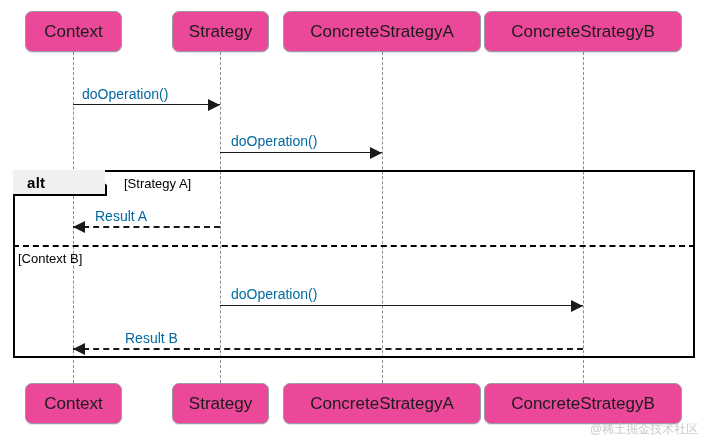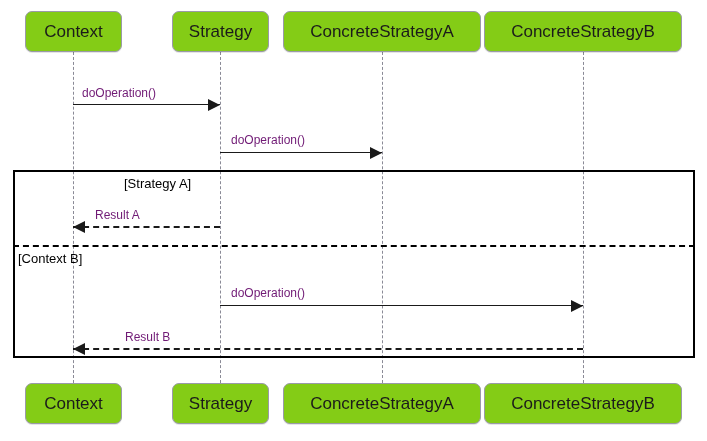--- a/index.html
+++ b/index.html
@@ -14,21 +14,21 @@
     position: relative;
     width: 707px;
     height: 441px;
     background: #ffffff;
     overflow: hidden;
   }
   
   .participant {
     position: absolute;
     box-sizing: border-box;
-    background: #84cc16;
+    background: #ec4899;
     border: 1px solid #9a9aa8;
     border-radius: 7px;
     color: #1b1b1b;
     font-size: 17px;
     line-height: 1;
     display: flex;
     align-items: center;
     justify-content: center;
     white-space: nowrap;
     box-shadow: 0 1px 0 rgba(0,0,0,0.10);
@@ -104,22 +104,22 @@
     border-bottom: 6px solid transparent;
     border-left: 12px solid #1a1a1a;
   }
   .arrowhead.left {
     border-top: 6px solid transparent;
     border-bottom: 6px solid transparent;
     border-right: 12px solid #1a1a1a;
   }
   .msg-label {
     position: absolute;
-    font-size: 12px;
-    color: #701a75;
+    font-size: 14px;
+    color: #0369a1;
     white-space: nowrap;
   }
   
   .watermark {
     position: absolute;
     font-size: 12px;
     color: #c9c9cf;
     white-space: nowrap;
     user-select: none;
   }
@@ -146,20 +146,24 @@
       <div class="participant" style="left: 283px; top: 11px; width: 198px; height: 41px;">
         <span>ConcreteStrategyA</span>
       </div>
       <div class="participant" style="left: 484px; top: 11px; width: 198px; height: 41px;">
         <span>ConcreteStrategyB</span>
       </div>
     </div>
 
   <div class="frag-frame" id="alt-frame" style="left: 13px; top: 170px; width: 682px; height: 188px;"></div>
 
+  <div class="frag-tab" id="alt-tab" style="left: 13px; top: 170px; width: 92px; height: 24px;">
+    <span class="frag-tab-shape"></span>
+    <span class="frag-tab-label">alt</span>
+  </div>
 
   <div class="frag-divider" id="alt-divider" style="left: 13px; top: 245px; width: 682px;"></div>
 
   <div class="guard" id="guard-0" style="left: 124px; top: 176px;">[Strategy A]</div>
 
   <div class="guard" id="guard-1" style="left: 18px; top: 251px;">[Context B]</div>
 
   <div id="messages-layer">
       <div class="msg-line solid" style="left: 73px; top: 104px; width: 147px;"></div>
       <div class="arrowhead right" style="top: 99px; left: 208px;"></div>
@@ -186,14 +190,15 @@
         <span>Strategy</span>
       </div>
       <div class="participant" style="left: 283px; top: 383px; width: 198px; height: 41px;">
         <span>ConcreteStrategyA</span>
       </div>
       <div class="participant" style="left: 484px; top: 383px; width: 198px; height: 41px;">
         <span>ConcreteStrategyB</span>
       </div>
     </div>
 
+  <div class="watermark" id="watermark" style="left: 590px; top: 421px;">@稀土掘金技术社区</div>
 
 </div>
 
 </body></html>

